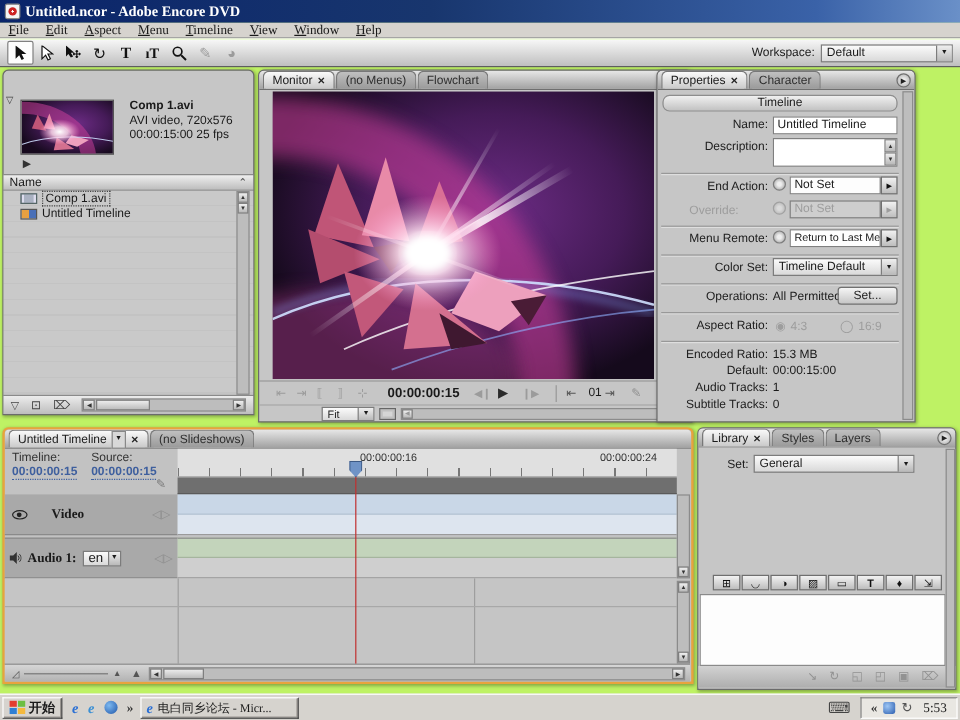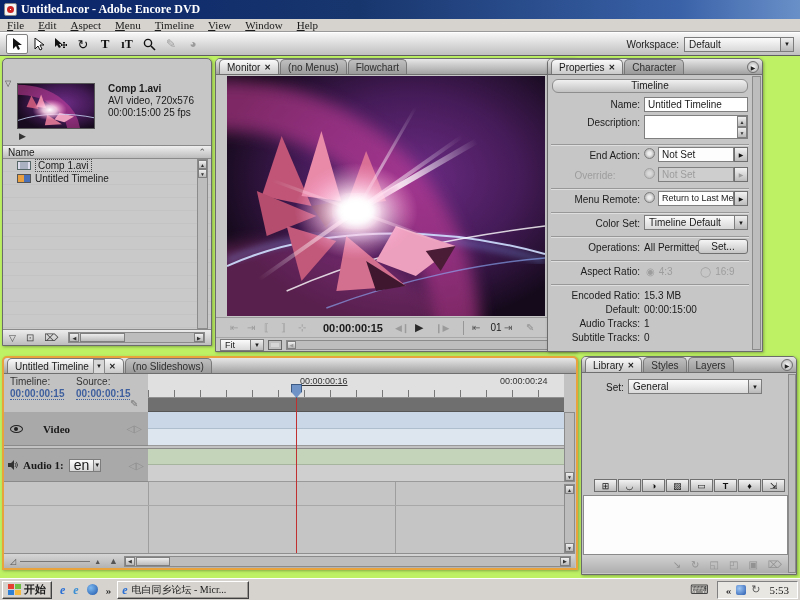--- a/index.html
+++ b/index.html
@@ -286,21 +286,21 @@
       <span class="g" data-glyph="▶" style="color:#2a2a2a;width:20px;font-size:11px;"></span>
       <span class="g" data-glyph="❙▶" style="color:#9b9b9b;width:20px;font-size:9px;"></span>
       <span style="width:1px;height:14px;background:#979797;margin:0 8px;"></span>
       <span class="g" data-glyph="⇤" style="color:#555;width:16px;"></span>
       <span style="width:16px;text-align:center;">01</span>
       <span class="g" data-glyph="⇥" style="color:#555;width:16px;"></span>
       <span class="g" data-glyph="✎" style="color:#8d8d8d;margin-left:6px;"></span>
     </div>
 
     <div class="abs" style="left:0;top:278px;width:360px;height:14px;display:flex;align-items:center;gap:4px;padding:0 4px;border-top:1px solid #a8a8a8;">
-      <div class="dd" style="width:44px;height:12px;font-size:9px;">
+      <div class="dd" style="width:44px;height:12px;font-size:9px;margin-left:48px;">
         <span class="val">Fit</span>
         <span class="ddarrow g" data-glyph="▼"></span>
       </div>
       <span style="width:14px;height:10px;border:1px solid #666;background:#d5d5d5;box-shadow:inset 0 0 0 2px #c0c0c0;"></span>
       <div class="sbt" style="flex:1;height:10px;position:relative;">
         <span class="sbb g" data-glyph="◀" style="position:absolute;left:0;top:0;width:9px;height:8px;color:#999;"></span>
         <span class="sbb g" data-glyph="▶" style="position:absolute;right:0;top:0;width:9px;height:8px;"></span>
       </div>
     </div>
   </div>
@@ -403,42 +403,42 @@
 
     <div class="abs" style="left:0;top:16px;width:144px;height:38px;">
       <span class="abs" style="left:6px;top:2px;color:#333;">Timeline:</span>
       <span class="abs tl-val" style="left:6px;top:14px;">00:00:00:15</span>
       <span class="abs" style="left:72px;top:2px;color:#333;">Source:</span>
       <span class="abs tl-val" style="left:72px;top:14px;">00:00:00:15</span>
       <span class="abs g" data-glyph="✎" style="left:126px;top:24px;color:#777;"></span>
     </div>
 
     <div class="abs" style="left:144px;top:16px;width:416px;height:24px;background:#e0e0e0;border-bottom:1px solid #909090;">
-      <span class="abs" style="left:152px;top:2px;font-size:9px;color:#333;text-decoration:underline;">00:00:00:16</span>
+      <span class="abs" style="left:152px;top:2px;font-size:9px;color:#333;">00:00:00:16</span>
       <span class="abs" style="left:352px;top:2px;font-size:9px;color:#333;">00:00:00:24</span>
       <div class="abs" style="left:0;bottom:0;width:416px;height:7px;background:repeating-linear-gradient(90deg,#777 0 1px,transparent 1px 26px);"></div>
     </div>
 
     <div class="abs" style="left:144px;top:40px;width:416px;height:14px;background:#6f6f6f;border-bottom:1px solid #555;"></div>
 
     <div class="abs" style="left:0;top:54px;width:144px;height:34px;background:#a9a9a9;border-bottom:1px solid #8a8a8a;display:flex;align-items:center;gap:20px;padding:0 6px;">
       <span class="eye"></span>
       <span class="trackname">Video</span>
       <span class="g" data-glyph="◁▷" style="margin-left:auto;color:#8f8f8f;"></span>
     </div>
     <div class="abs" style="left:144px;top:54px;width:416px;height:17px;background:#c9d7e7;border-bottom:1px solid #aebecf;"></div>
     <div class="abs" style="left:144px;top:71px;width:416px;height:17px;background:#dde5ef;border-bottom:1px solid #9a9a9a;"></div>
 
     <div class="abs" style="left:0;top:90px;width:144px;height:34px;background:#a9a9a9;border-top:1px solid #8a8a8a;border-bottom:1px solid #8a8a8a;display:flex;align-items:center;gap:5px;padding:0 4px;">
       <svg width="10" height="10" viewBox="0 0 10 10">
           <polygon points="0,3 3,3 6,0 6,10 3,7 0,7" fill="#333"></polygon>
           <path d="M7,3 q2,2 0,4 M8.2,1.8 q3,3.2 0,6.4" stroke="#333" fill="none" stroke-width=".8"></path>
         </svg>
       <span class="trackname">Audio 1:</span>
-      <span class="dd" style="width:32px;height:13px;font-size:14px;">
+      <span class="dd" style="width:32px;height:13px;font-size:11px;">
         <span class="val">en</span>
         <span class="ddarrow g" data-glyph="▼"></span>
       </span>
       <span class="g" data-glyph="◁▷" style="margin-left:auto;color:#8f8f8f;"></span>
     </div>
     <div class="abs" style="left:144px;top:90px;width:416px;height:17px;background:#c3d4bb;border-top:1px solid #8a8a8a;border-bottom:1px solid #a5b59e;"></div>
     <div class="abs" style="left:144px;top:107px;width:416px;height:17px;background:#cfcfcf;border-bottom:1px solid #9a9a9a;"></div>
 
     <div class="abs" style="left:0;top:124px;width:560px;height:71px;background:#c5c5c5;">
       <div class="abs" style="left:144px;top:0;width:1px;height:71px;background:#9e9e9e;"></div>

